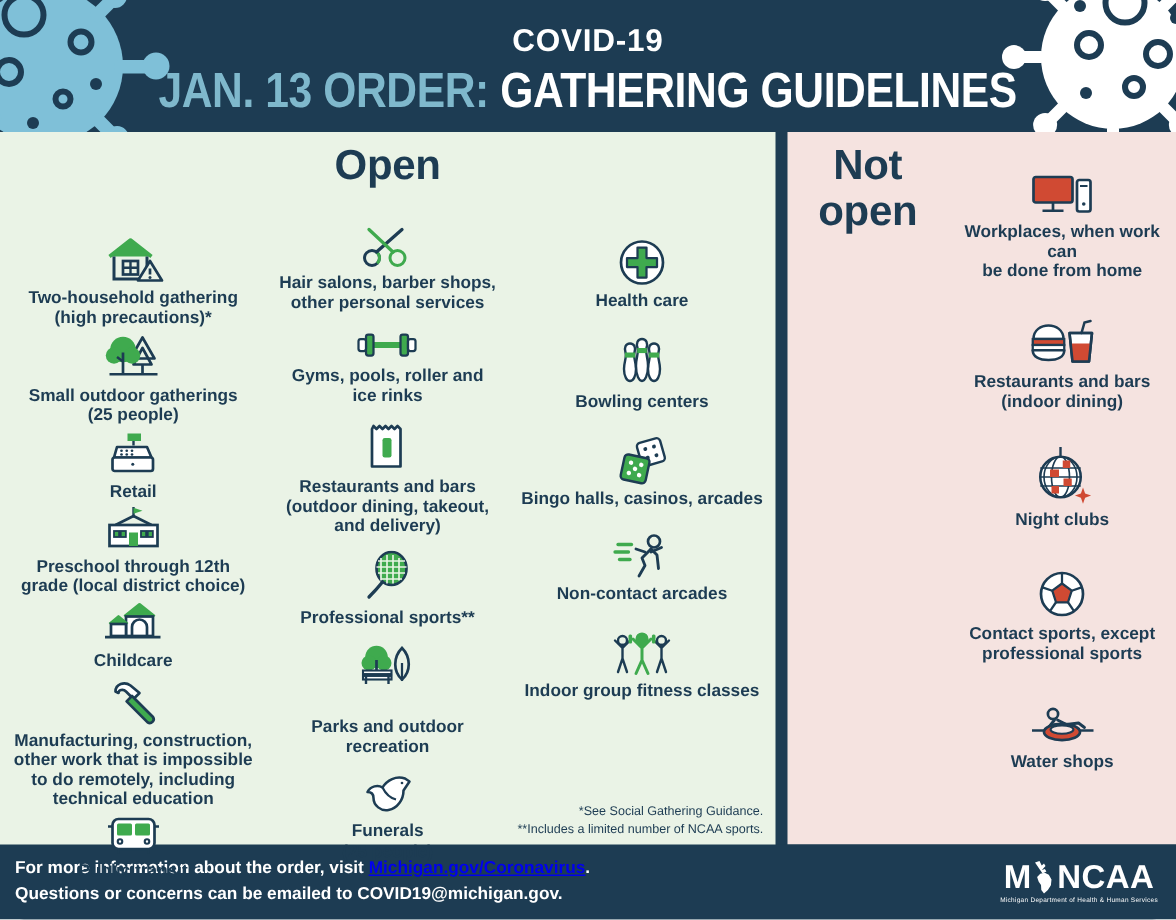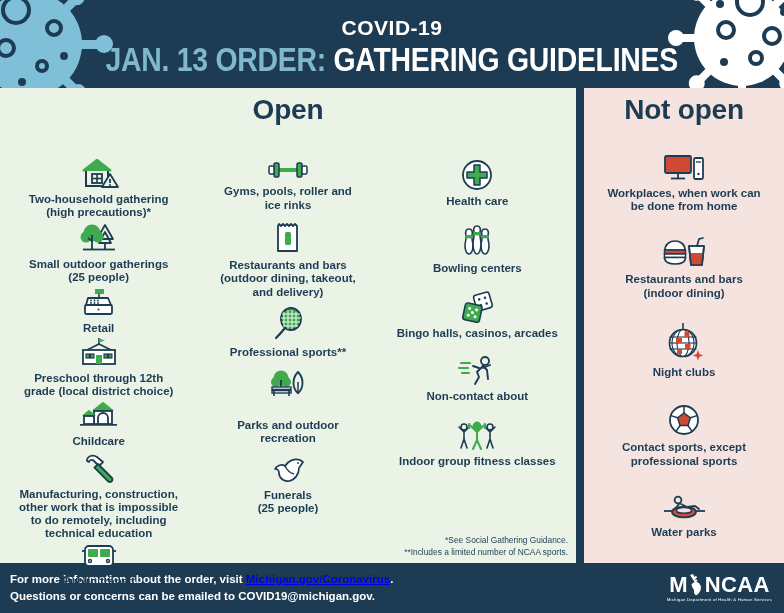--- a/index.html
+++ b/index.html
@@ -64,21 +64,21 @@
   .open-panel {
     width: 576px;
     background: #eaf3e6;
     position: relative;
     display: flex; flex-direction: column;
   }
   .divider { width: 8px; background: #1d3c53; flex: 0 0 8px; }
   .closed-panel {
     flex: 1 1 auto;
     background: #f5e3e0;
-    display: flex; flex-direction: column;
+    display: flex; flex-direction: row;
   }
 
   .section-head {
     text-align: center;
     color: #1d3c53;
     font-size: 28px;
     font-weight: bold;
     padding-top: 7px;
     line-height: 1.1;
     letter-spacing: -0.2px;
@@ -371,20 +371,31 @@
                   <circle cx="31" cy="19" r="1.5" fill="none" stroke="#1d3c53" stroke-width="1.4"></circle>
                   <line x1="12" y1="24" x2="12" y2="27" stroke="#1d3c53" stroke-width="1.8"></line>
                   <line x1="32" y1="24" x2="32" y2="27" stroke="#1d3c53" stroke-width="1.8"></line>
                   <line x1="5" y1="9" x2="8" y2="9" stroke="#1d3c53" stroke-width="1.8"></line>
                   <line x1="36" y1="9" x2="39" y2="9" stroke="#1d3c53" stroke-width="1.8"></line>
                 </svg></span>
               <div class="item-label">Public transit</div>
             </div>
           </div>
         <div class="col col-2">
+            <div class="item">
+              <span class="item-icon"><svg width="38" height="30" viewBox="0 0 38 30">
+                  <circle cx="9" cy="22" r="5" fill="none" stroke="#1d3c53" stroke-width="2"></circle>
+                  <circle cx="9" cy="22" r="5" fill="none" stroke="#3faa4e" stroke-width="2" stroke-dasharray="10 22" stroke-dashoffset="6"></circle>
+                  <circle cx="26" cy="22" r="5" fill="none" stroke="#3faa4e" stroke-width="2"></circle>
+                  <line x1="12" y1="18" x2="29" y2="3" stroke="#1d3c53" stroke-width="2.2" stroke-linecap="round"></line>
+                  <line x1="23" y1="18" x2="7" y2="3" stroke="#3faa4e" stroke-width="2.2" stroke-linecap="round"></line>
+                </svg></span>
+              <div class="item-label">Hair salons, barber shops,
+other personal services</div>
+            </div>
             <div class="item" style="margin-top: 8.5px;">
               <span class="item-icon"><svg width="46" height="24" viewBox="0 0 46 24">
                   <rect x="14" y="10" width="18" height="4" fill="#3faa4e"></rect>
                   <rect x="9" y="5" width="5" height="14" rx="1.5" fill="#3faa4e" stroke="#1d3c53" stroke-width="1.5"></rect>
                   <rect x="32" y="5" width="5" height="14" rx="1.5" fill="#3faa4e" stroke="#1d3c53" stroke-width="1.5"></rect>
                   <rect x="4" y="8" width="5" height="8" rx="1.5" fill="#fff" stroke="#1d3c53" stroke-width="1.5"></rect>
                   <rect x="37" y="8" width="5" height="8" rx="1.5" fill="#fff" stroke="#1d3c53" stroke-width="1.5"></rect>
                 </svg></span>
               <div class="item-label">Gyms, pools, roller and
 ice rinks</div>
@@ -494,21 +505,21 @@
                   <path d="M26 11 L20 17 L22 22 L18 29" fill="none" stroke="#1d3c53" stroke-width="1.9" stroke-linecap="round" stroke-linejoin="round"></path>
                   <path d="M26 11 L30 15 L31 24" fill="none" stroke="#1d3c53" stroke-width="1.9" stroke-linecap="round" stroke-linejoin="round"></path>
                   <path d="M26 13 L33 10" fill="none" stroke="#1d3c53" stroke-width="1.9" stroke-linecap="round"></path>
                   <path d="M22 13 L16 11" fill="none" stroke="#1d3c53" stroke-width="1.9" stroke-linecap="round"></path>
                   <g stroke="#3faa4e" stroke-width="2.2" stroke-linecap="round">
                     <line x1="4" y1="8" x2="13" y2="8"></line>
                     <line x1="2" y1="13" x2="11" y2="13"></line>
                     <line x1="5" y1="18" x2="12" y2="18"></line>
                   </g>
                 </svg></span>
-              <div class="item-label">Non-contact about</div>
+              <div class="item-label">Non-contact arcades</div>
             </div>
             <div class="item" style="margin-top: 14.9px;">
               <span class="item-icon"><svg width="46" height="34" viewBox="0 0 46 34">
                   <g stroke="#1d3c53" stroke-width="1.6" fill="none" stroke-linecap="round">
                     <circle cx="10" cy="9" r="3"></circle>
                     <path d="M10 12 V21 M10 21 L7 30 M10 21 L13 30 M10 14 L5 9 M10 14 L15 9"></path>
                     <circle cx="36" cy="9" r="3"></circle>
                     <path d="M36 12 V21 M36 21 L33 30 M36 21 L39 30 M36 14 L31 9 M36 14 L41 9"></path>
                   </g>
                   <g stroke="#3faa4e" stroke-width="2" fill="none" stroke-linecap="round">
@@ -598,21 +609,21 @@
           <div class="item" style="margin-top: 23.2px;">
             <span class="item-icon"><svg width="46" height="32" viewBox="0 0 46 32">
                 <circle cx="17" cy="9" r="3.4" fill="none" stroke="#1d3c53" stroke-width="1.8"></circle>
                 <path d="M20 13 L26 16 L34 15 L38 18" fill="none" stroke="#1d3c53" stroke-width="1.9" stroke-linecap="round" stroke-linejoin="round"></path>
                 <path d="M18 13 L14 18" fill="none" stroke="#1d3c53" stroke-width="1.9" stroke-linecap="round"></path>
                 <ellipse cx="23" cy="21" rx="12" ry="5.4" fill="#d04a33" stroke="#1d3c53" stroke-width="1.8"></ellipse>
                 <ellipse cx="23" cy="19.4" rx="7.6" ry="2.8" fill="#f5e3e0" stroke="#1d3c53" stroke-width="1.4"></ellipse>
                 <line x1="3" y1="20" x2="11" y2="20" stroke="#1d3c53" stroke-width="1.8"></line>
                 <line x1="35" y1="20" x2="44" y2="20" stroke="#1d3c53" stroke-width="1.8"></line>
               </svg></span>
-            <div class="item-label">Water parks</div>
+            <div class="item-label">Water shops</div>
           </div>
         </div>
     </div>
   </div>
 
   <div class="footer">
     <div class="footer-text">
       <div>
         <span>For more information about the order, visit </span><a class="link" href="#">Michigan.gov/Coronavirus</a><span>.</span>
       </div>

